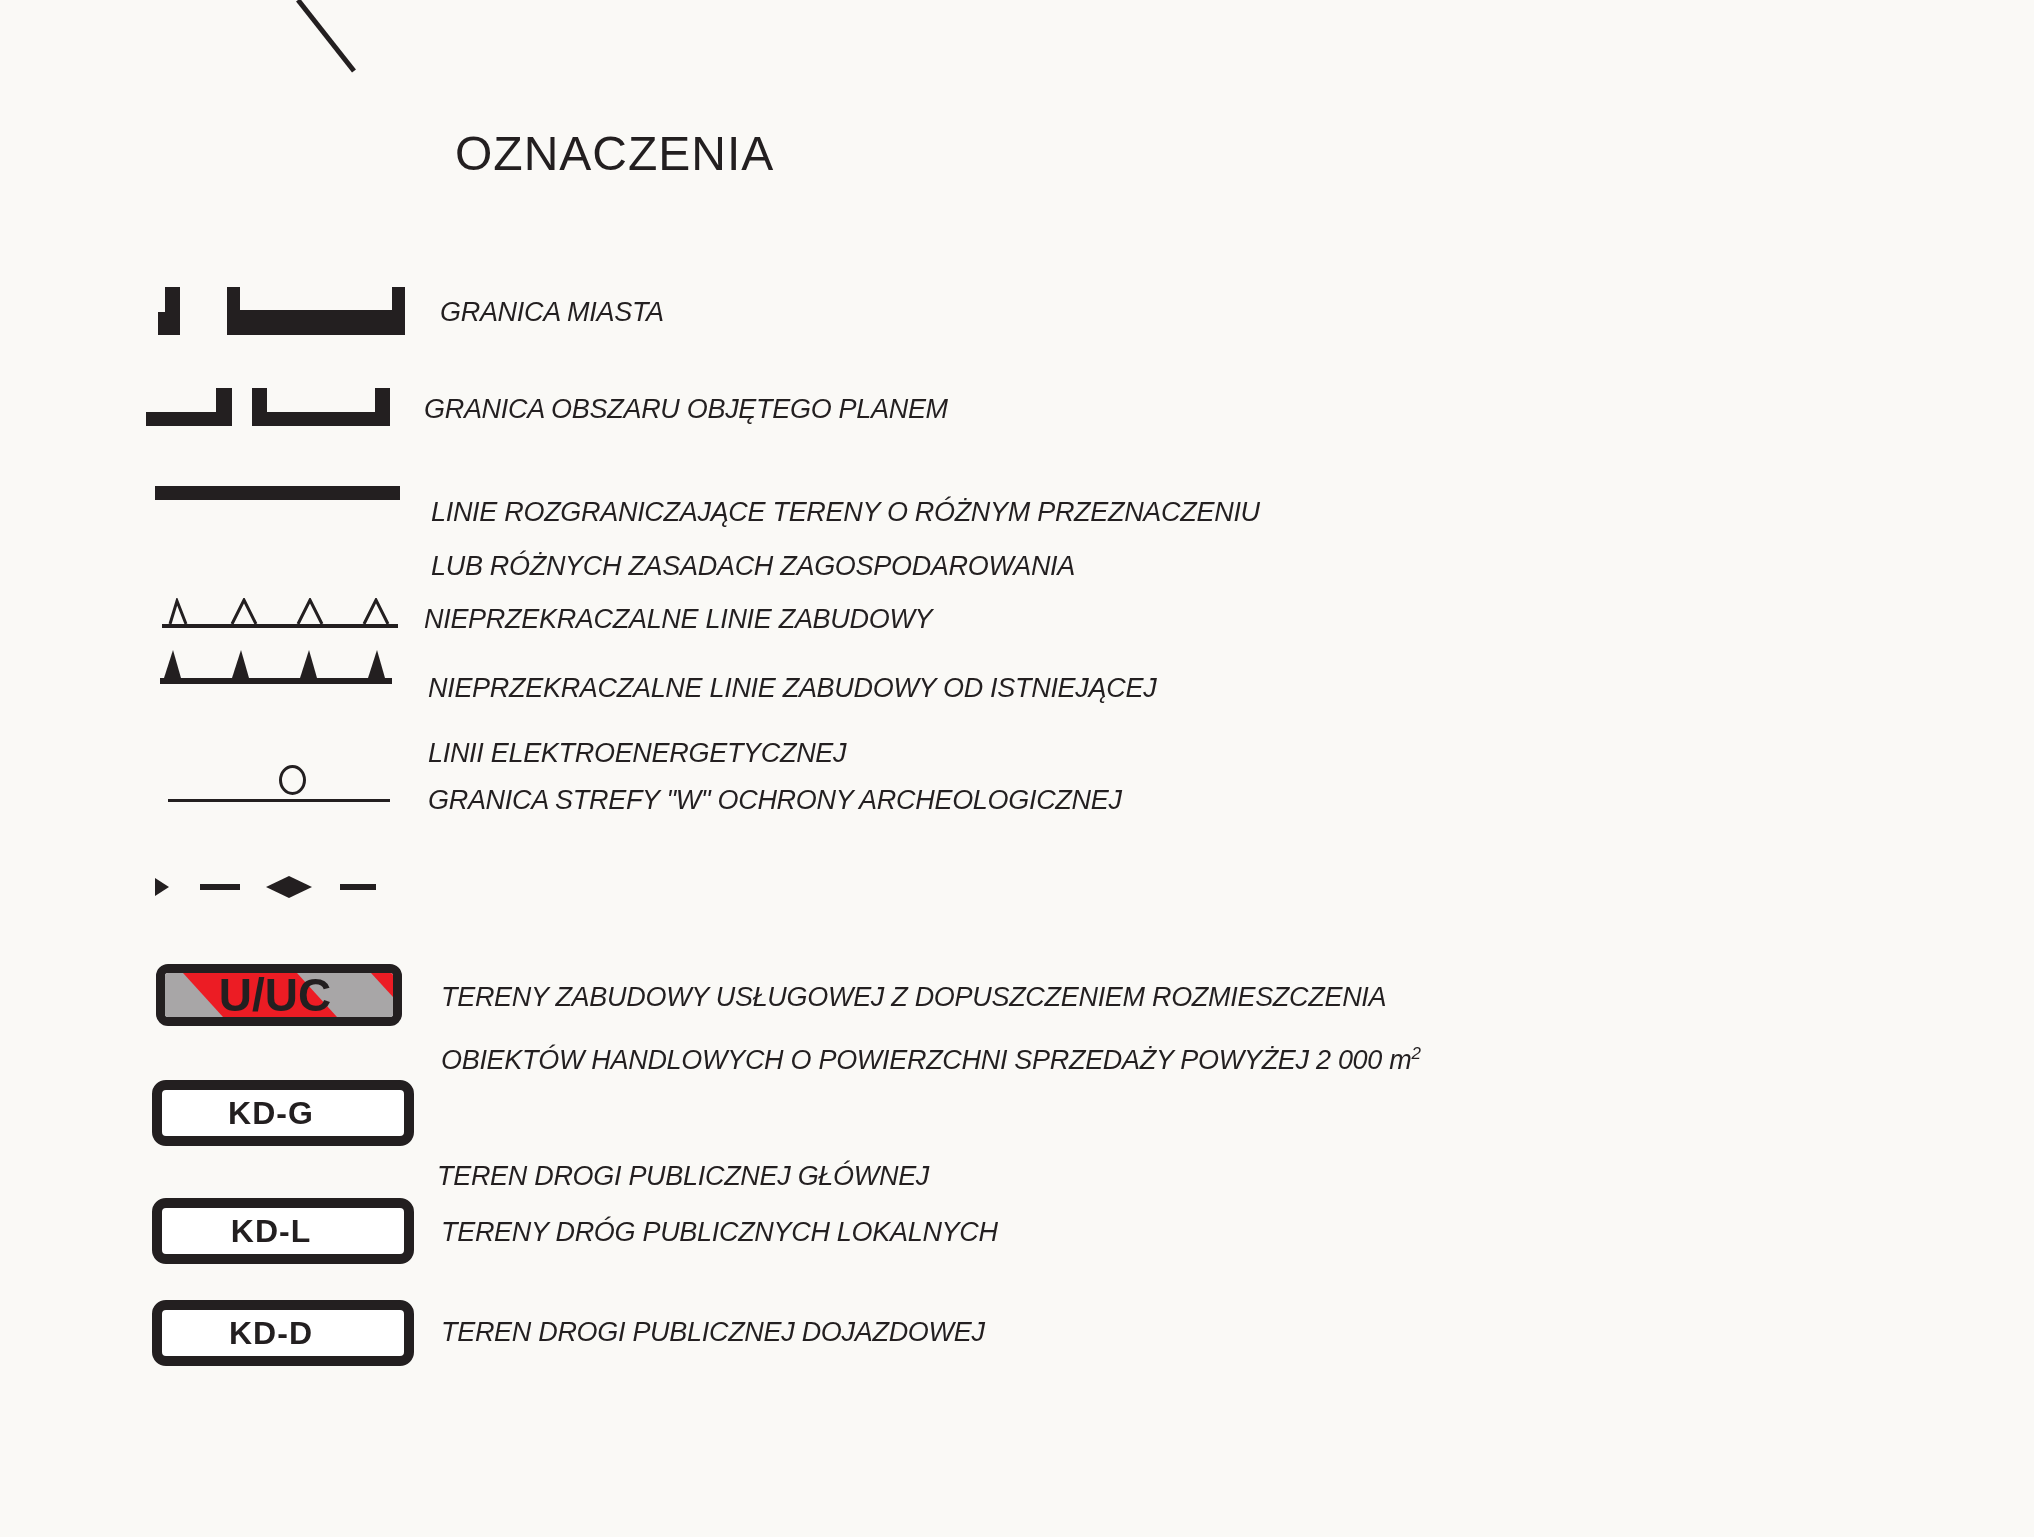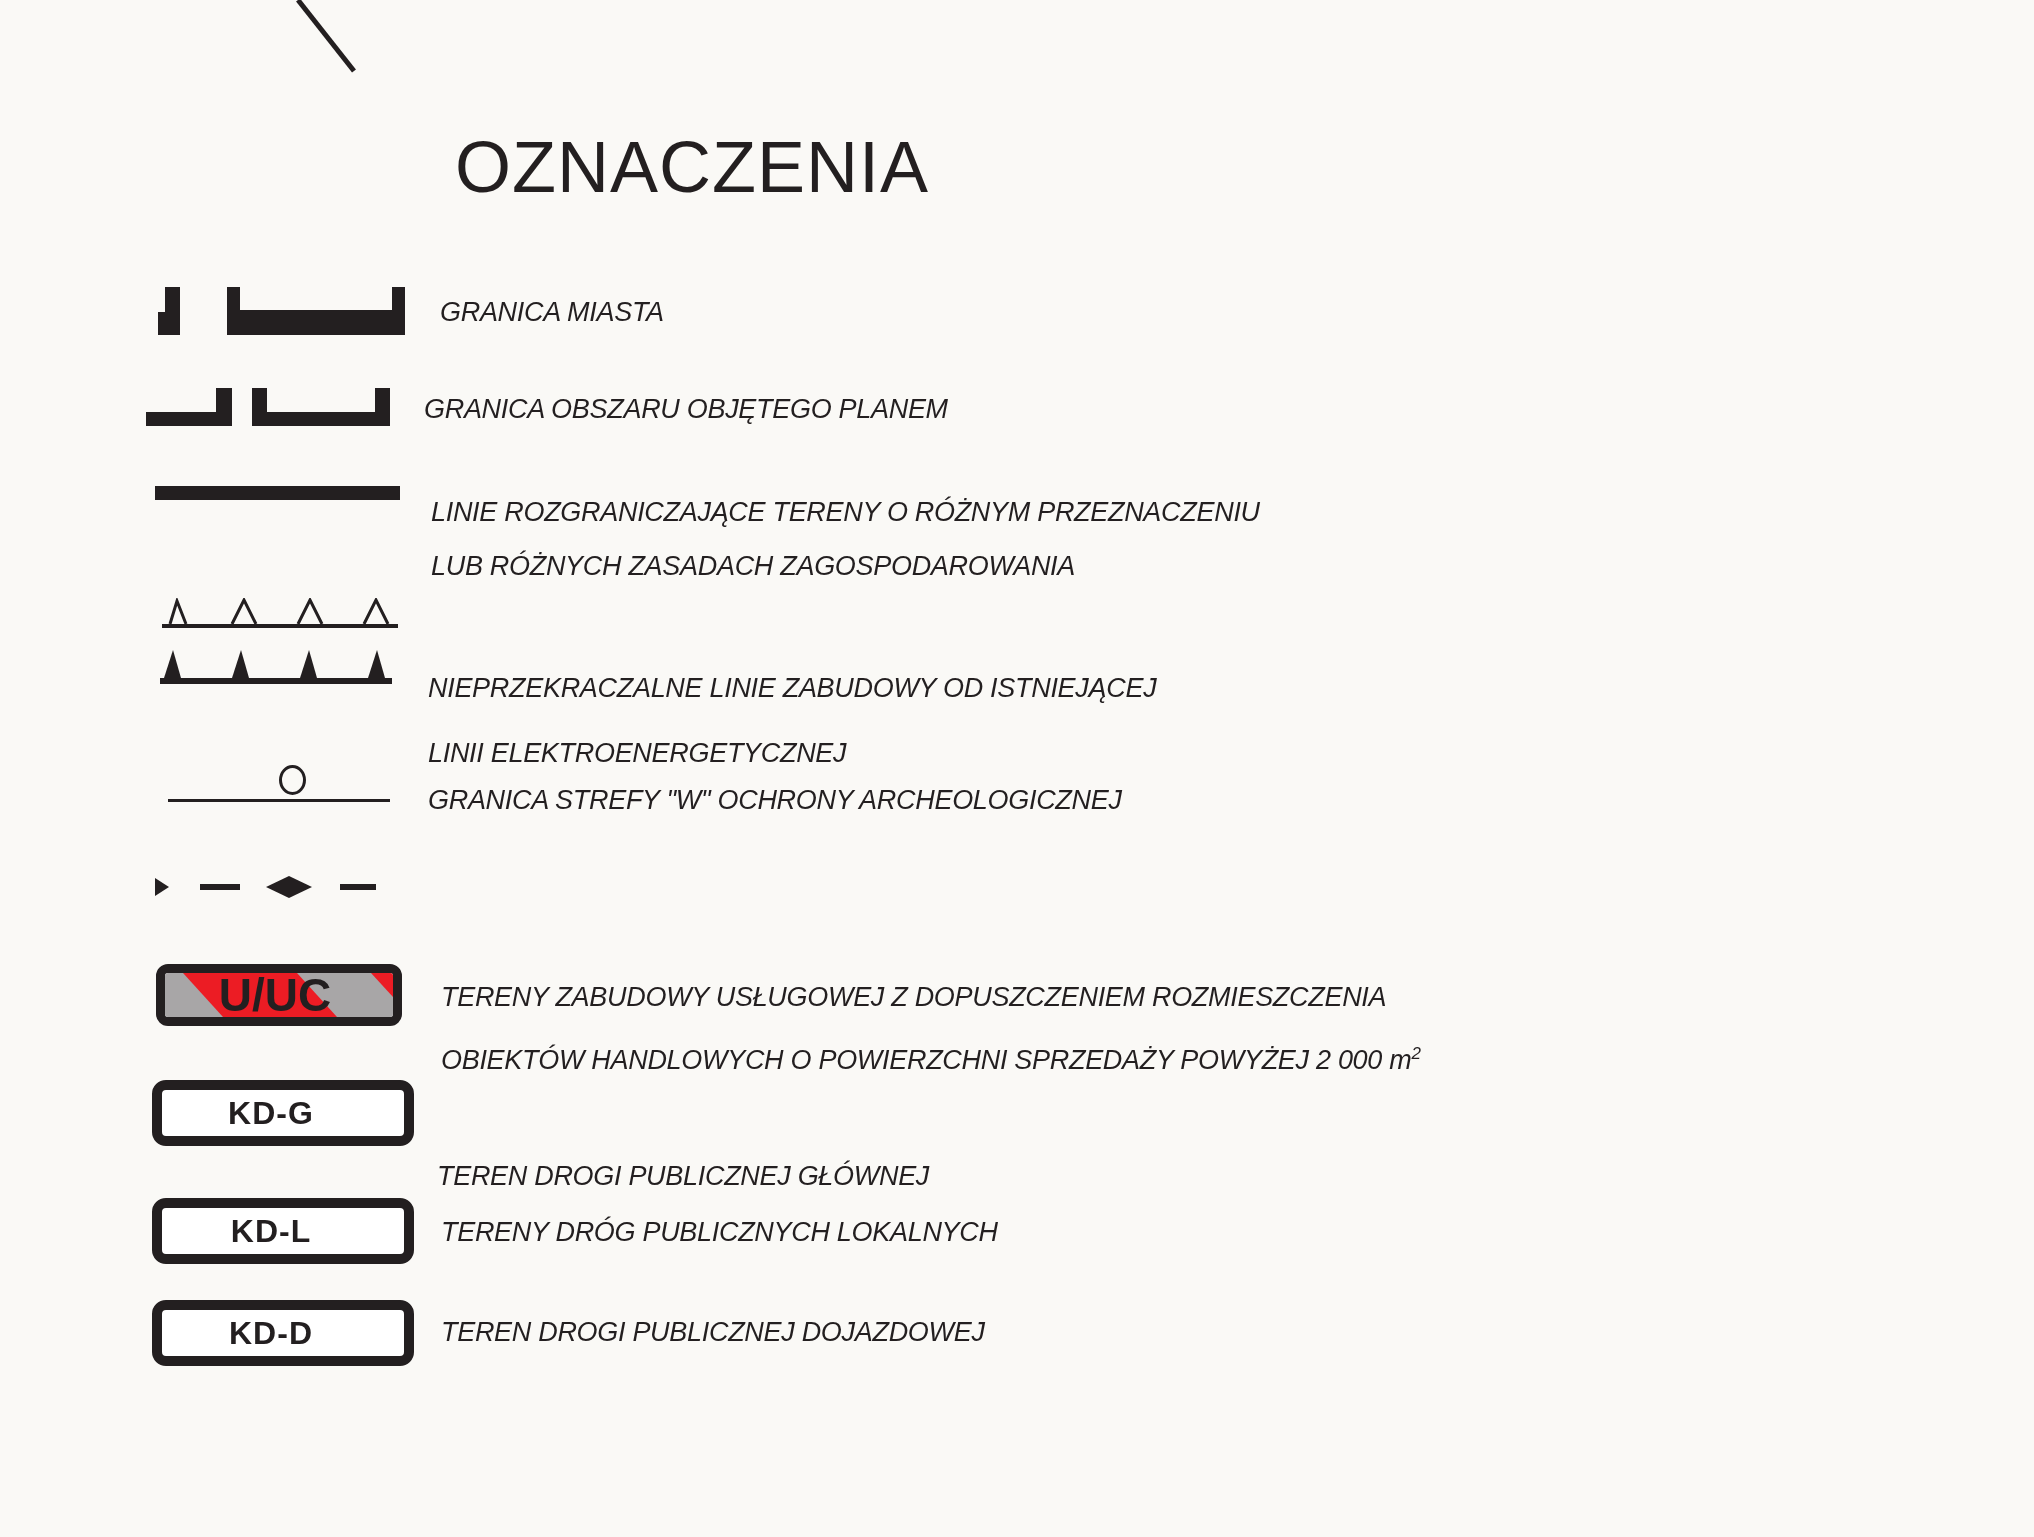--- a/index.html
+++ b/index.html
@@ -7,21 +7,21 @@
     position:relative;
     width:2034px;height:1537px;
     background:var(--bg,#faf9f6);
     color:var(--ink,#231f20);
     font-family:"Liberation Sans", sans-serif;
     overflow:hidden;
   }
   .abs{position:absolute;}
   .page-title{
     position:absolute;left:455px;top:126px;
-    font-size:72px;letter-spacing:1px;font-weight:400;
+    font-size:48px;letter-spacing:1px;font-weight:400;
     white-space:nowrap;
   }
   .lbl{
     position:absolute;
     font-size:27px;letter-spacing:-0.3px;line-height:33px;
     white-space:nowrap;
     font-style:italic;
   }
   .lbl.multi div{white-space:nowrap;margin-top:20px;}
   sup{font-size:17px;line-height:0;}
@@ -100,20 +100,21 @@
     <div>LUB RÓŻNYCH ZASADACH ZAGOSPODAROWANIA</div>
   </div>
 
   <svg class="abs" style="left:160px;top:598px" width="240" height="32">
     <rect class="ink" x="2" y="26" width="236" height="4"></rect>
     <polyline class="stroke-ink" stroke-width="3" points="10,26 17,3 26,26"></polyline>
     <polyline class="stroke-ink" stroke-width="3" points="72,26 84,2 96,26"></polyline>
     <polyline class="stroke-ink" stroke-width="3" points="138,26 150,2 162,26"></polyline>
     <polyline class="stroke-ink" stroke-width="3" points="204,26 216,2 228,26"></polyline>
   </svg>
+  <div class="lbl" style="left:424px;top:603px">NIEPRZEKRACZALNE LINIE ZABUDOWY</div>
 
   <svg class="abs" style="left:160px;top:650px" width="234" height="34">
     <rect class="ink" x="0" y="28" width="232" height="6"></rect>
     <polygon class="ink" points="4,28 13,0 21,28"></polygon>
     <polygon class="ink" points="72,28 81,0 89,28"></polygon>
     <polygon class="ink" points="140,28 149,0 157,28"></polygon>
     <polygon class="ink" points="208,28 217,0 225,28"></polygon>
   </svg>
   <div class="lbl multi" style="left:428px;top:646px;line-height:45px">
     <div>NIEPRZEKRACZALNE LINIE ZABUDOWY OD ISTNIEJĄCEJ</div>

